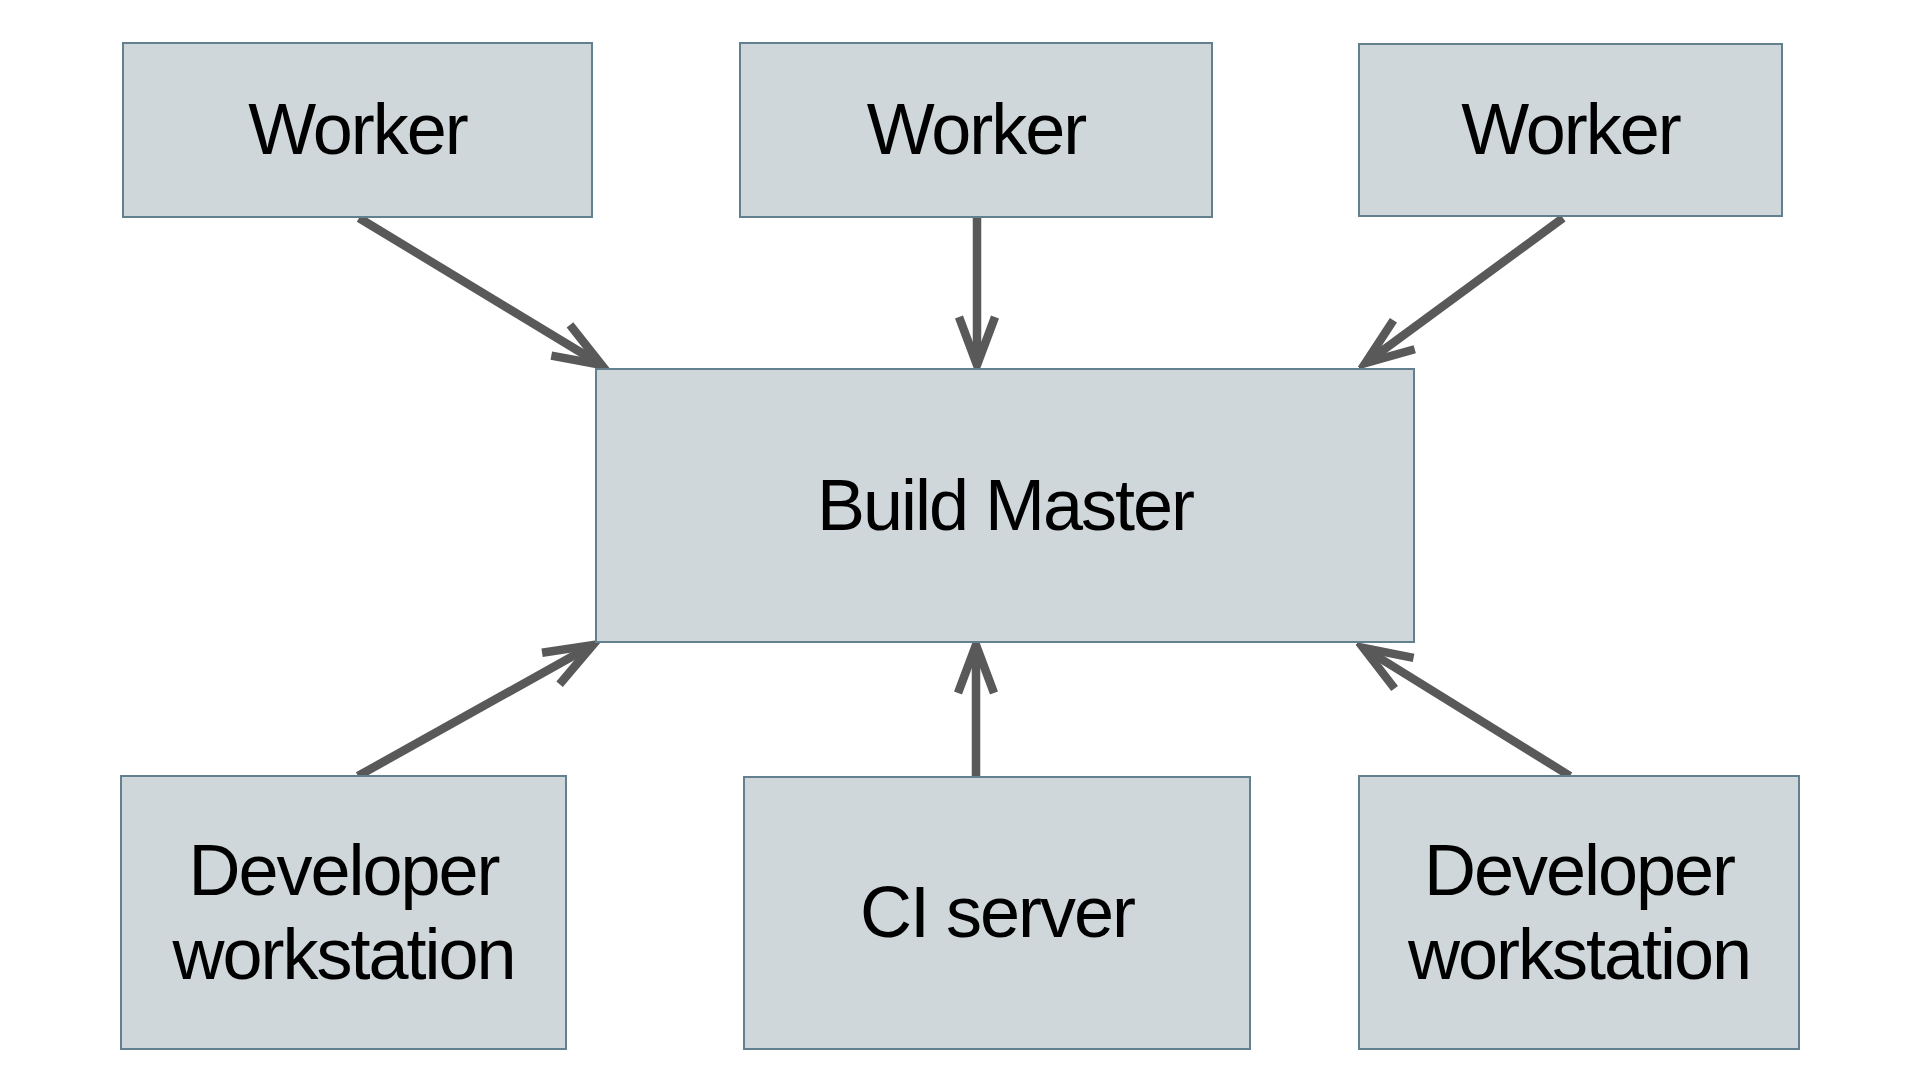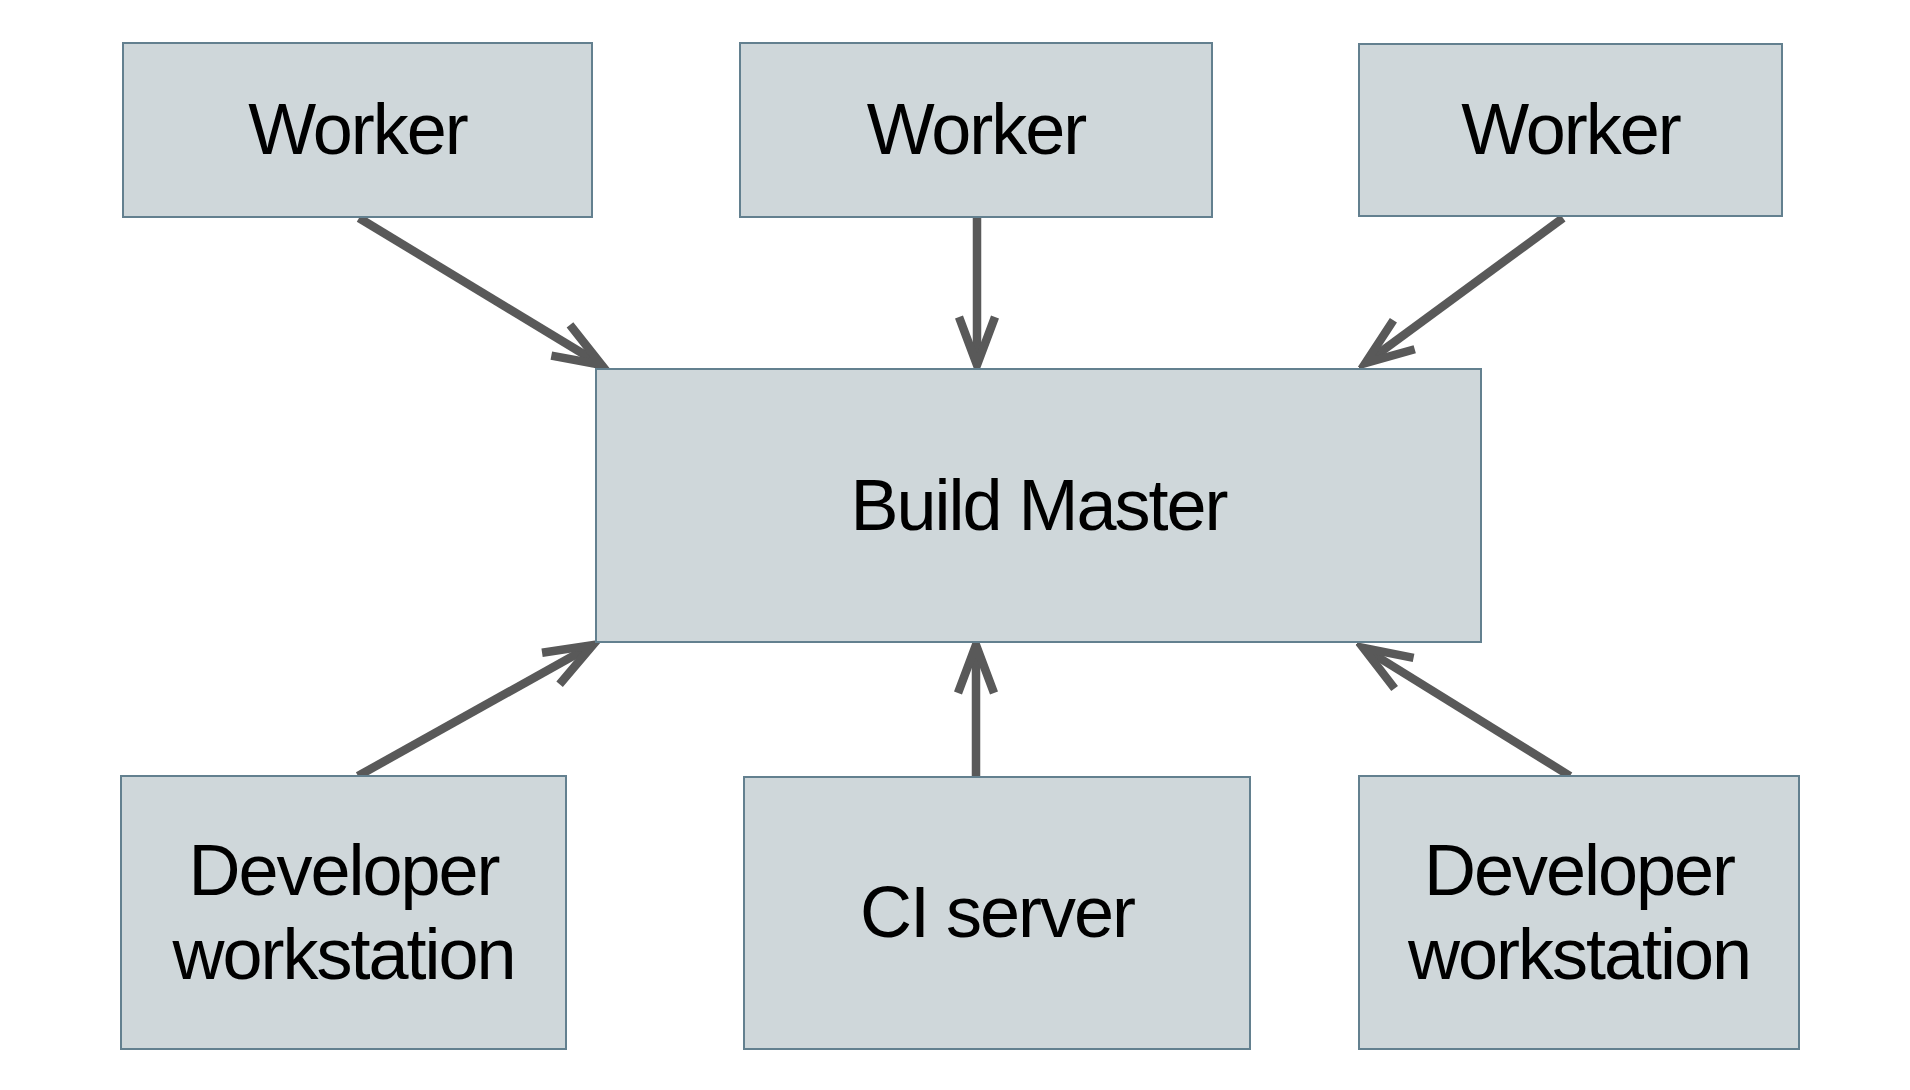--- a/index.html
+++ b/index.html
@@ -37,21 +37,21 @@
     left: 0;
     top: 0;
     width: 1910px;
     height: 1090px;
     pointer-events: none;
   }
   
   #node-worker-1        { left: 122px;  top: 42px;  width: 471px; height: 176px; }
   #node-worker-2        { left: 739px;  top: 42px;  width: 474px; height: 176px; }
   #node-worker-3        { left: 1358px; top: 43px;  width: 425px; height: 174px; }
-  #node-build-master    { left: 595px;  top: 368px; width: 887px; height: 275px; }
+  #node-build-master    { left: 595px;  top: 368px; width: 820px; height: 275px; }
   #node-dev-workstation-1 { left: 120px;  top: 775px; width: 447px; height: 275px; }
   #node-ci-server       { left: 743px;  top: 776px; width: 508px; height: 274px; }
   #node-dev-workstation-2 { left: 1358px; top: 775px; width: 442px; height: 275px; }
 </style>
 </head>
 <body>
 
 <div id="canvas">
 
   <svg id="arrow-layer" viewBox="0 0 1910 1090" xmlns="http://www.w3.org/2000/svg">

